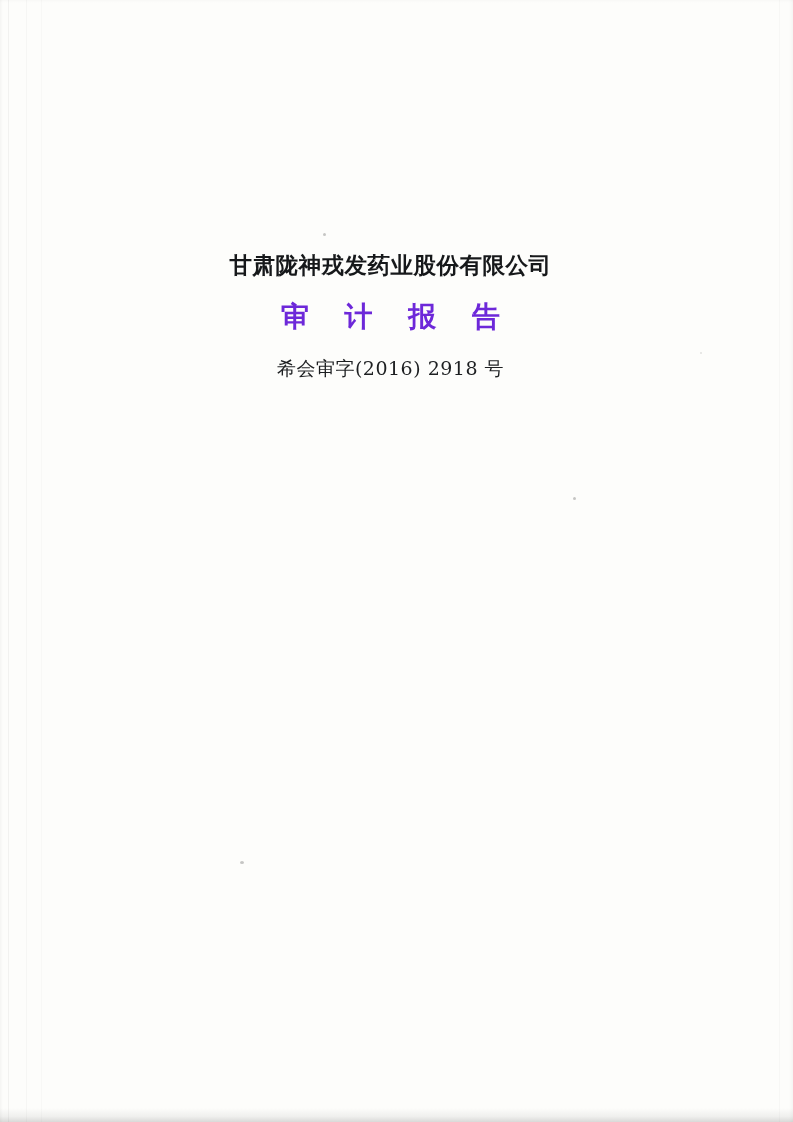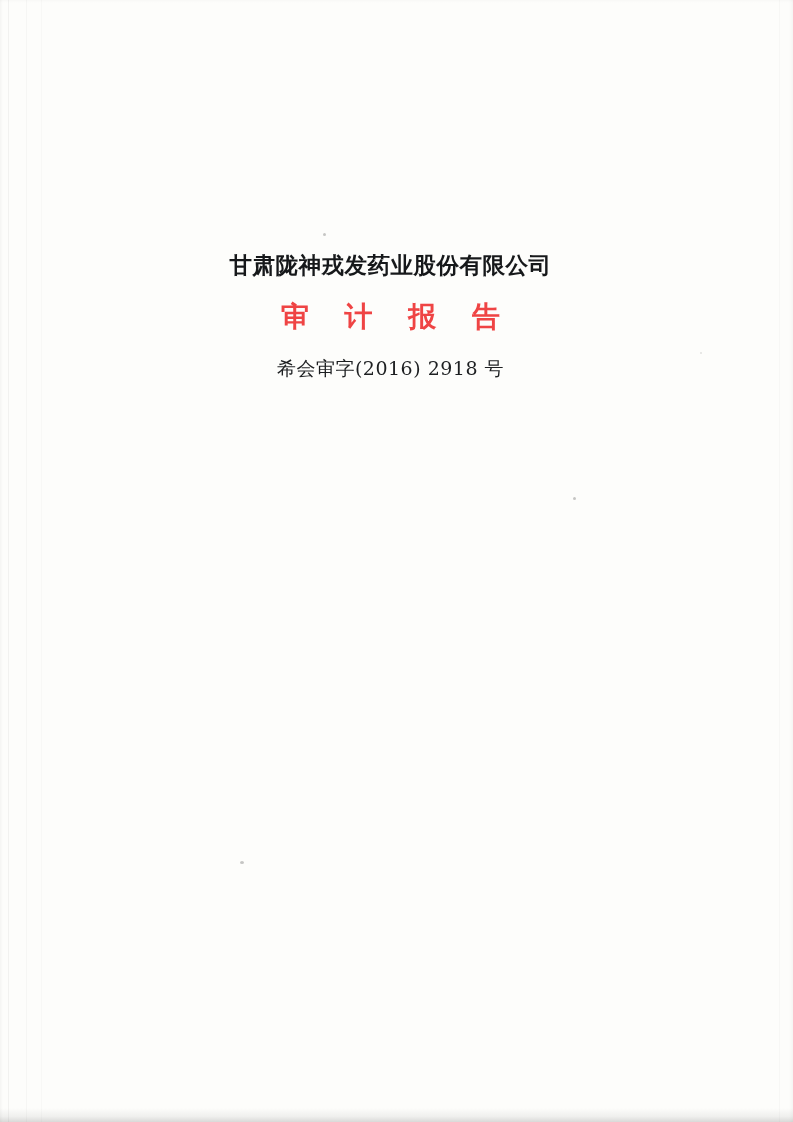--- a/index.html
+++ b/index.html
@@ -59,21 +59,21 @@
     line-height: 1.2;
     white-space: nowrap;
   }
   .report-title {
     margin-top: 20px;
     font-family: "DejaVu Sans", "Liberation Sans", sans-serif;
     font-weight: bold;
     font-size: 28px;
     letter-spacing: 13px;
     text-indent: 13px;
-    color: #ef4444;
+    color: #6d28d9;
     line-height: 1.25;
     white-space: nowrap;
   }
   .report-number {
     margin-top: 22px;
     font-family: "DejaVu Serif", "Liberation Serif", serif;
     font-size: 19px;
     letter-spacing: 0.5px;
     color: #1d1f21;
     white-space: nowrap;

